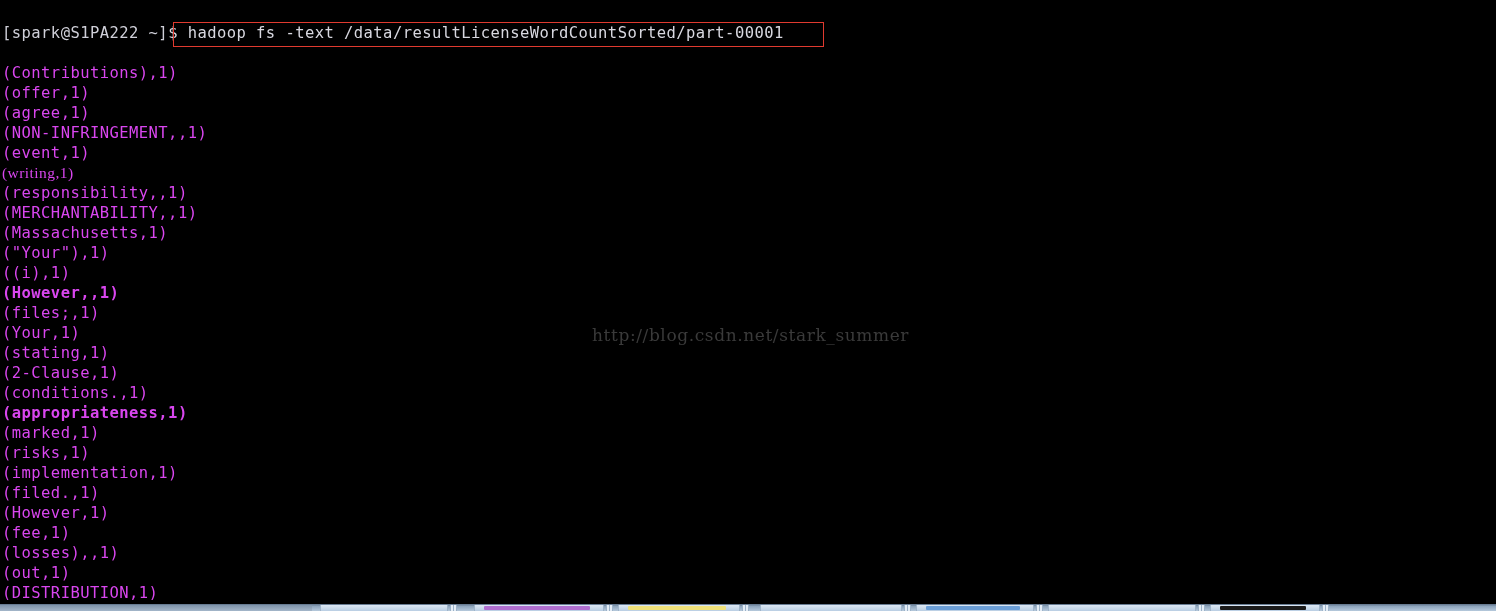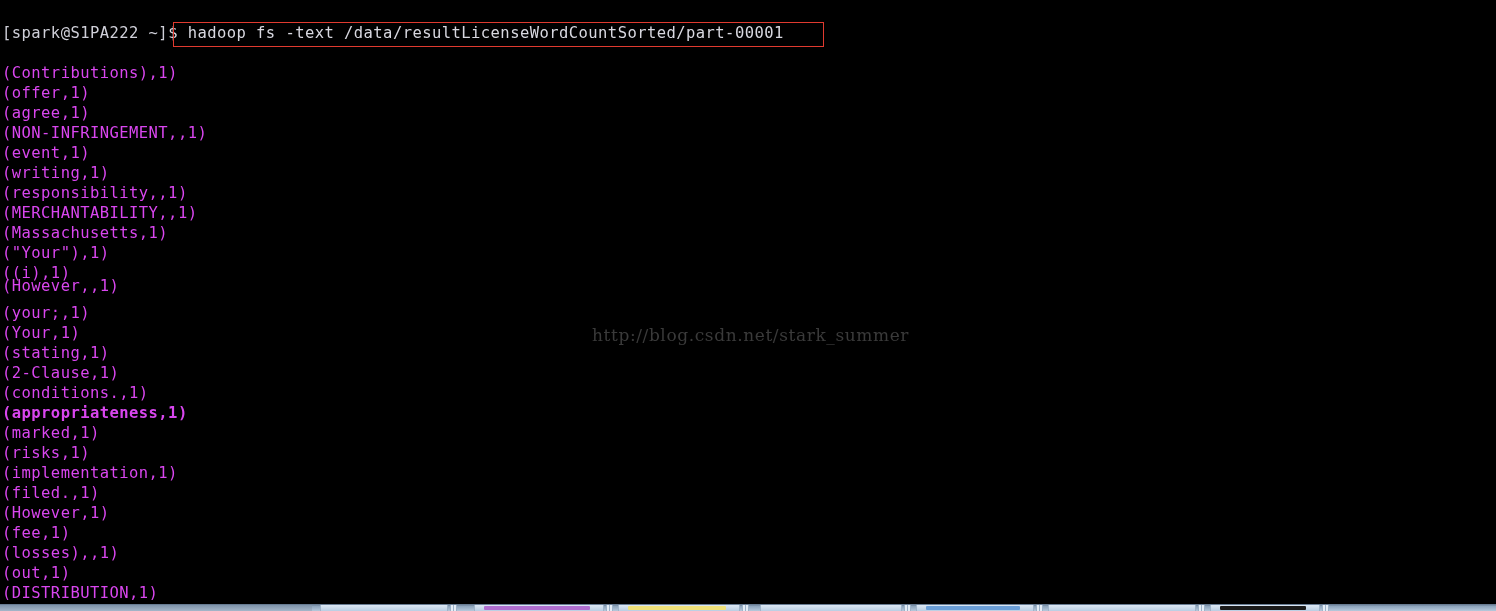--- a/index.html
+++ b/index.html
@@ -129,28 +129,28 @@
 
   <div id="command-highlight"></div>
 
 
   <div id="output-lines">
       <div class="term-line" style="top: 43px;">(Contributions),1)</div>
       <div class="term-line" style="top: 63px;">(offer,1)</div>
       <div class="term-line" style="top: 83px;">(agree,1)</div>
       <div class="term-line" style="top: 103px;">(NON-INFRINGEMENT,,1)</div>
       <div class="term-line" style="top: 123px;">(event,1)</div>
-      <div class="term-line" style="top: 143px;">(writing,1)</div>
+      <div class="term-line" style="top: 143px; font-family: Liberation Serif, serif;">(writing,1)</div>
       <div class="term-line" style="top: 163px;">(responsibility,,1)</div>
       <div class="term-line" style="top: 183px;">(MERCHANTABILITY,,1)</div>
       <div class="term-line" style="top: 203px;">(Massachusetts,1)</div>
       <div class="term-line" style="top: 223px;">("Your"),1)</div>
       <div class="term-line" style="top: 243px;">((i),1)</div>
-      <div class="term-line" style="top: 256px;">(However,,1)</div>
-      <div class="term-line" style="top: 283px;">(your;,1)</div>
+      <div class="term-line" style="top: 263px; font-weight: bold;">(However,,1)</div>
+      <div class="term-line" style="top: 283px;">(files;,1)</div>
       <div class="term-line" style="top: 303px;">(Your,1)</div>
       <div class="term-line" style="top: 323px;">(stating,1)</div>
       <div class="term-line" style="top: 343px;">(2-Clause,1)</div>
       <div class="term-line" style="top: 363px;">(conditions.,1)</div>
       <div class="term-line" style="top: 383px; font-weight: bold;">(appropriateness,1)</div>
       <div class="term-line" style="top: 403px;">(marked,1)</div>
       <div class="term-line" style="top: 423px;">(risks,1)</div>
       <div class="term-line" style="top: 443px;">(implementation,1)</div>
       <div class="term-line" style="top: 463px;">(filed.,1)</div>
       <div class="term-line" style="top: 483px;">(However,1)</div>

